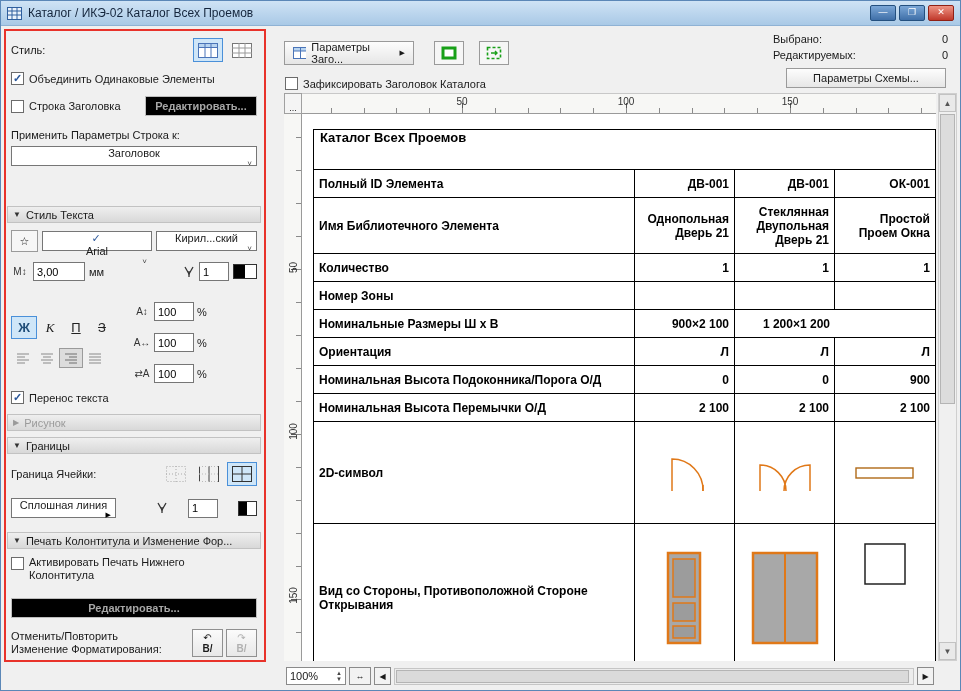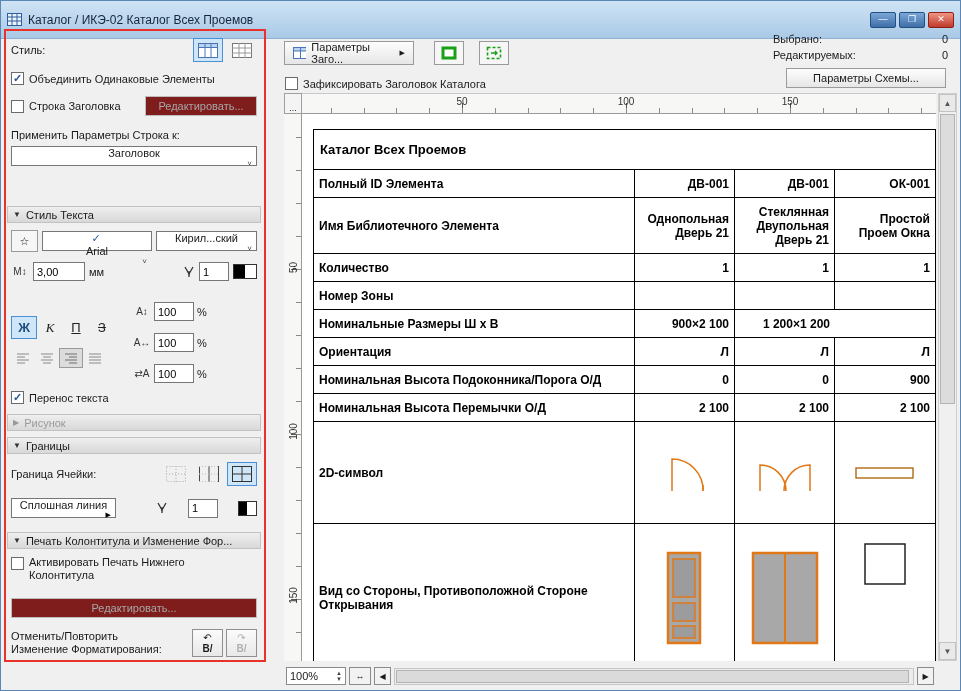--- a/index.html
+++ b/index.html
@@ -3,21 +3,21 @@
 <meta charset="utf-8">
 <style>
   * { box-sizing: border-box; margin: 0; padding: 0; }
   html,body { background:#888; }
   .window {
     position: relative; width: 961px; height: 691px;
     font-family: "Liberation Sans", sans-serif; font-size: 11px; color:#1a1a1a;
     background:#f0f0f0; border:1px solid #5b87b7; overflow:hidden;
   }
   
-  .titlebar { height:38px; background:linear-gradient(#cfe3f5,#a9c9e6);
+  .titlebar { height:25px; background:linear-gradient(#cfe3f5,#a9c9e6);
     border-bottom:1px solid #8fb2d4; display:flex; align-items:center; padding:8px 6px; gap:6px; }
   .title-text { font-size:12px; color:#14253c; flex:1; white-space:nowrap; overflow:hidden; }
   .winbtns { display:flex; gap:3px; }
   .winbtn { width:26px; height:16px; border-radius:2px; border:1px solid #24507f;
     background:linear-gradient(#7ba7d7,#3f6fa8); color:#fff; font-size:9px; line-height:13px;
     text-align:center; cursor:pointer; }
   .winbtn.close { background:linear-gradient(#ef9484,#c0392b); border-color:#8f2015; }
   .appicon svg { display:block; }
 
   
@@ -27,21 +27,21 @@
   
   .left-panel { position:absolute; left:6px; top:31px; width:254px; height:546px; }
   .lp-row { position:absolute; left:4px; right:4px; display:flex; align-items:center; }
   .lbl { white-space:nowrap; }
   .grow { flex:1; }
   .cb { width:13px; height:13px; border:1px solid #6b6b6b; background:#fff; display:inline-flex;
     align-items:center; justify-content:center; font-size:11px; color:#2b579a; font-weight:bold;
     margin-right:5px; flex:0 0 13px; }
   .btn { border:1px solid #9a9a9a; background:linear-gradient(#fdfdfd,#e6e6e6); height:20px;
     display:inline-flex; align-items:center; justify-content:center; padding:0 8px; cursor:pointer; }
-  .btn.disabled { background:#7f1d1d; color:#a6a6a6; border-color:#bdbdbd; cursor:default; }
+  .btn.disabled { background:#000000; color:#a6a6a6; border-color:#bdbdbd; cursor:default;font-weight:bold; }
   .iconbtn { width:30px; height:24px; border:1px solid transparent; background:transparent;
     display:inline-flex; align-items:center; justify-content:center; cursor:pointer; }
   .iconbtn.bordered { border-color:#9a9a9a; background:#f6f6f6; }
   .iconbtn.sel { background:#cfe6f8; border-color:#4a90d9; }
   .combo { height:20px; border:1px solid #767676; background:#fff; display:flex; align-items:center;
     padding:0 4px; position:relative; cursor:pointer;flex-direction:column; }
   .combo .arrow { margin-left:auto; font-size:8px; color:#444; padding-left:4px; }
   .inp { height:19px; border:1px solid #767676; background:#fff; font:inherit; padding:0 3px; }
   .chip { width:24px; height:15px; border:1px solid #333;
     background:linear-gradient(to right,#000 0 50%,#fff 50% 100%); cursor:pointer; }
@@ -104,21 +104,21 @@
     background:#fff; overflow:hidden; }
   .cat-table { position:absolute; left:11px; top:15px; width:623px; border:1px solid #000;
     font-weight:bold; font-size:12px; color:#000; }
   .trow { display:grid; grid-template-columns:321px 100px 100px 1fr; border-bottom:1px solid #000; }
   .trow:last-child { border-bottom:none; }
   .tcell { border-right:1px solid #000; display:flex; align-items:center; padding:2px 5px; overflow:hidden; }
   .tcell:last-child { border-right:none; }
   .tcell.num { justify-content:flex-end; text-align:center; white-space:nowrap; }
   .tcell.wrapnum { justify-content:flex-end; text-align:right; }
   .tcell.ctr { justify-content:center; }
-  .row-title { height:40px; display:flex; align-items:center; padding:0 6px; font-size:13px;
+  .row-title { height:40px; display:flex; padding:0 6px; font-size:13px;
     border-bottom:1px solid #000; }
   .h28 { height:28px; } .h56 { height:56px; } .h100 { height:102px; } .h148 { height:148px; }
 
   
   .v-scroll { position:absolute; left:937px; top:92px; width:19px; height:568px;
     background:#f0f0f0; border:1px solid #cfcfcf; display:flex; flex-direction:column; }
   .sc-btn { height:18px; width:100%; background:#e9e9e9; border:1px solid #c2c2c2;
     font-size:8px; color:#555; display:flex; align-items:center; justify-content:center; cursor:pointer; }
   .v-track { flex:1; position:relative; }
   .v-thumb { position:absolute; left:1px; right:1px; top:2px; height:290px; background:#dcdcdc;

